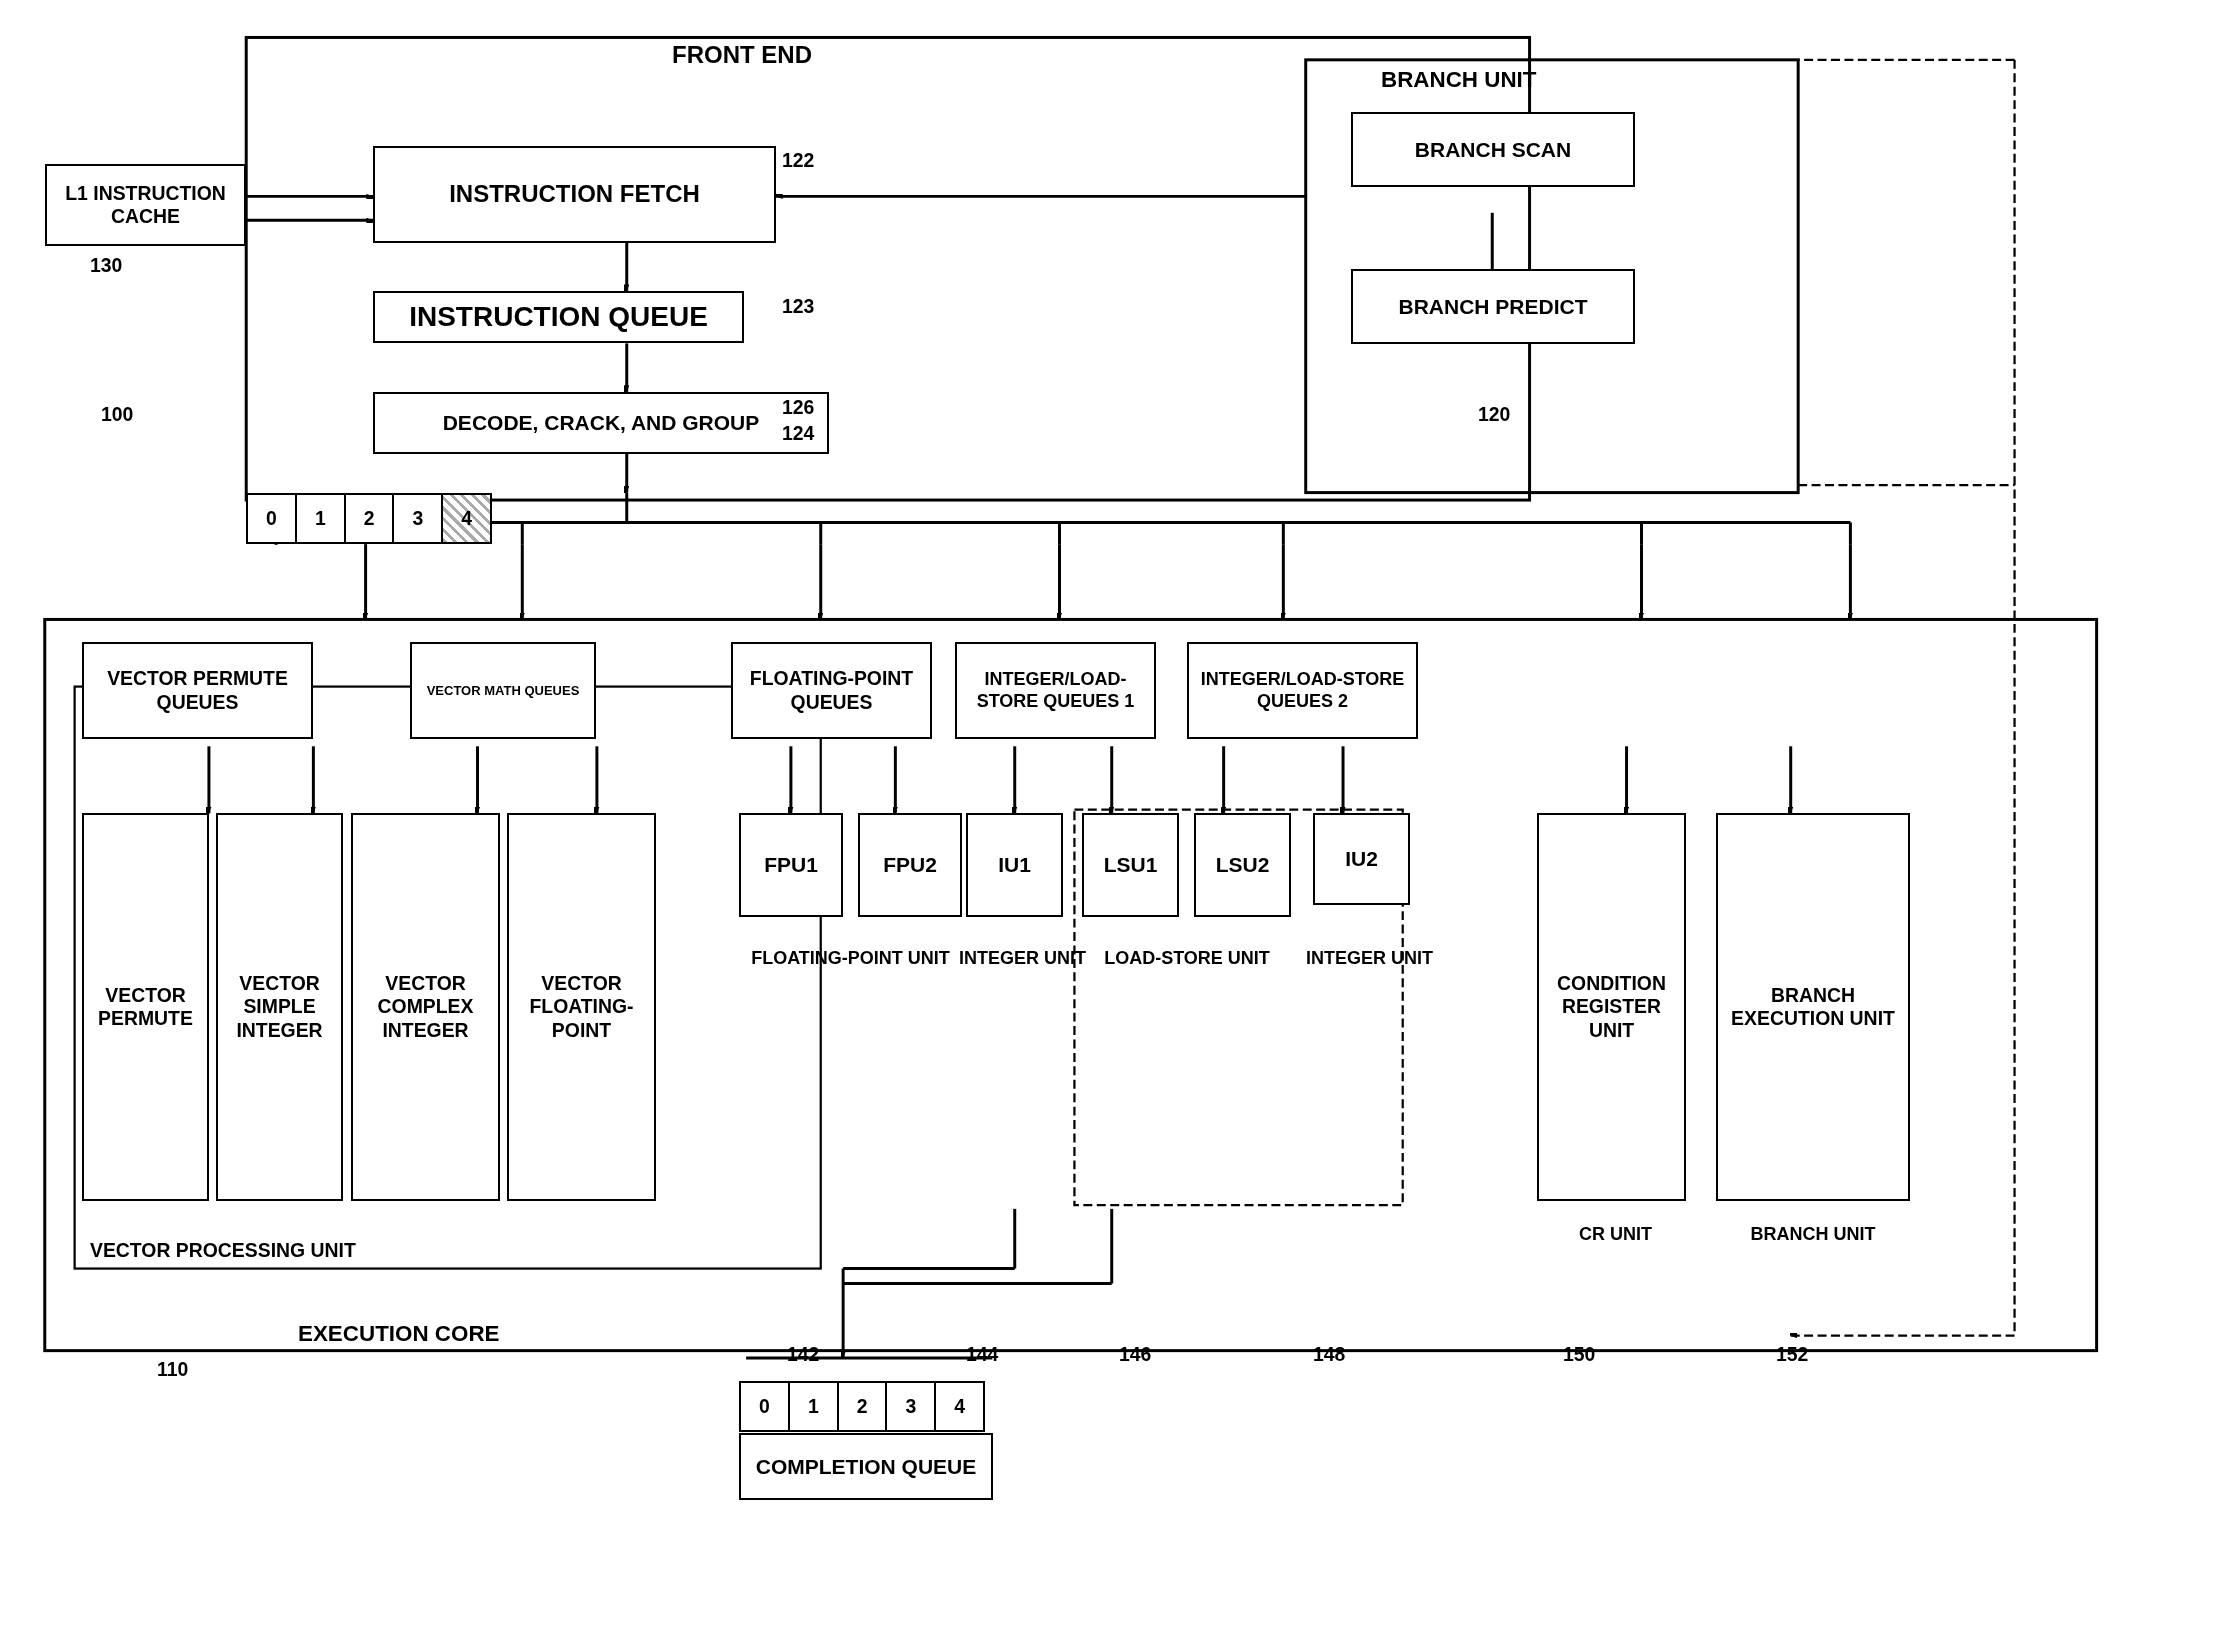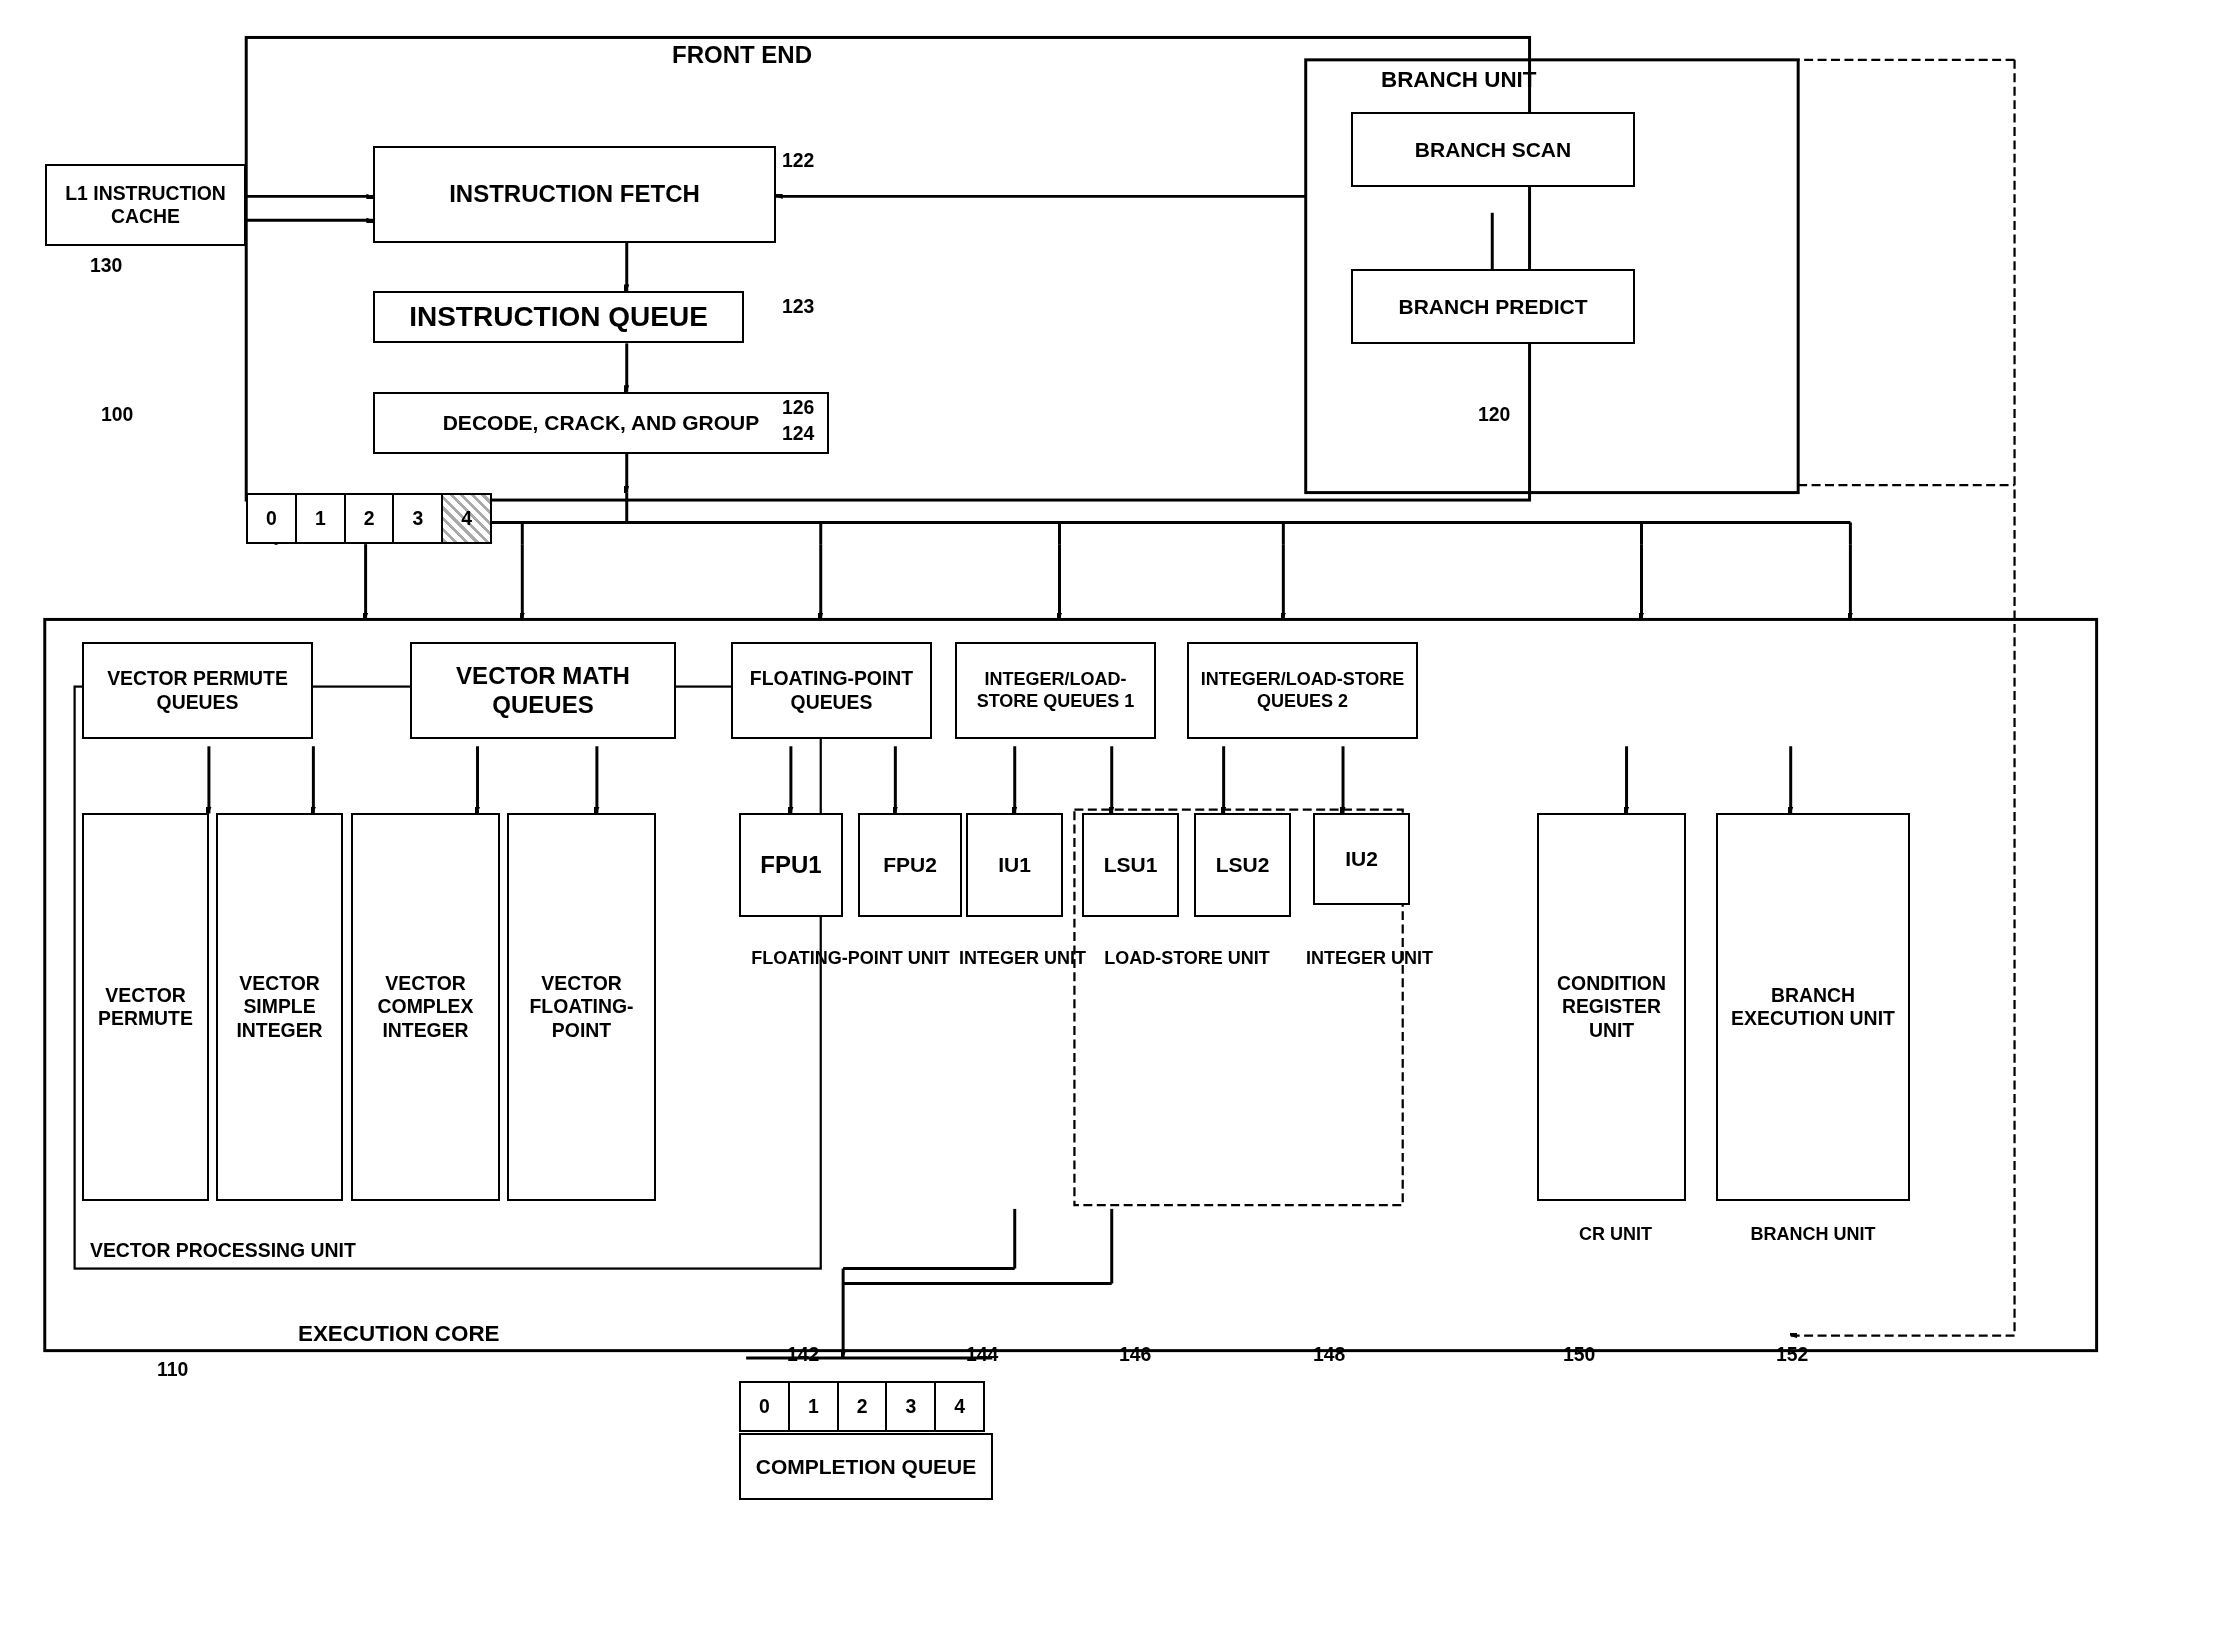--- a/index.html
+++ b/index.html
@@ -223,38 +223,38 @@
   <div class="label" style="left:1478px; top:403px; font-size:19.4px;">120</div>
 
   <div class="label" style="left:298px; top:1321px; font-size:22.4px;">EXECUTION CORE</div>
 
   <div class="label" style="left:157px; top:1358px; font-size:19.4px;">110</div>
 
   <div class="label" style="left:90px; top:1239px; font-size:19.4px;">VECTOR PROCESSING UNIT</div>
 
   <div class="box" style="left:82px; top:642px; width:231px; height:97px; font-size:19.4px;">VECTOR PERMUTE QUEUES</div>
 
-  <div class="box" style="left:410px; top:642px; width:266px; height:97px; font-size:24px;">VECTOR MATH QUEUES</div>
+  <div class="box" style="left:410px; top:642px; width:186px; height:97px; font-size:13px;">VECTOR MATH QUEUES</div>
 
   <div class="box" style="left:731px; top:642px; width:201px; height:97px; font-size:19.4px;">FLOATING-POINT QUEUES</div>
 
   <div class="box" style="left:955px; top:642px; width:201px; height:97px; font-size:18px;">INTEGER/LOAD-STORE QUEUES 1</div>
 
   <div class="box" style="left:1187px; top:642px; width:231px; height:97px; font-size:18px;">INTEGER/LOAD-STORE QUEUES 2</div>
 
 
   <div class="box" style="left:82px; top:813px; width:127px; height:388px; font-size:19.4px;">VECTOR PERMUTE</div>
 
   <div class="box" style="left:216px; top:813px; width:127px; height:388px; font-size:19.4px;">VECTOR SIMPLE INTEGER</div>
 
   <div class="box" style="left:351px; top:813px; width:149px; height:388px; font-size:19.4px;">VECTOR COMPLEX INTEGER</div>
 
   <div class="box" style="left:507px; top:813px; width:149px; height:388px; font-size:19.4px;">VECTOR FLOATING-POINT</div>
 
-  <div class="box" style="left:739px; top:813px; width:104px; height:104px; font-size:24px;">FPU1</div>
+  <div class="box" style="left:739px; top:813px; width:104px; height:104px; font-size:21px;">FPU1</div>
 
   <div class="box" style="left:858px; top:813px; width:104px; height:104px; font-size:21px;">FPU2</div>
 
   <div class="label" style="left:735px; top:948px; font-size:18px; text-align:center; width:231px;">FLOATING-POINT UNIT</div>
 
   <div class="label" style="left:787px; top:1343px; font-size:19.4px;">142</div>
 
   <div class="box" style="left:966px; top:813px; width:97px; height:104px; font-size:21px;">IU1</div>
 
   <div class="label" style="left:948px; top:948px; font-size:18px; text-align:center; width:149px;">INTEGER UNIT</div>

